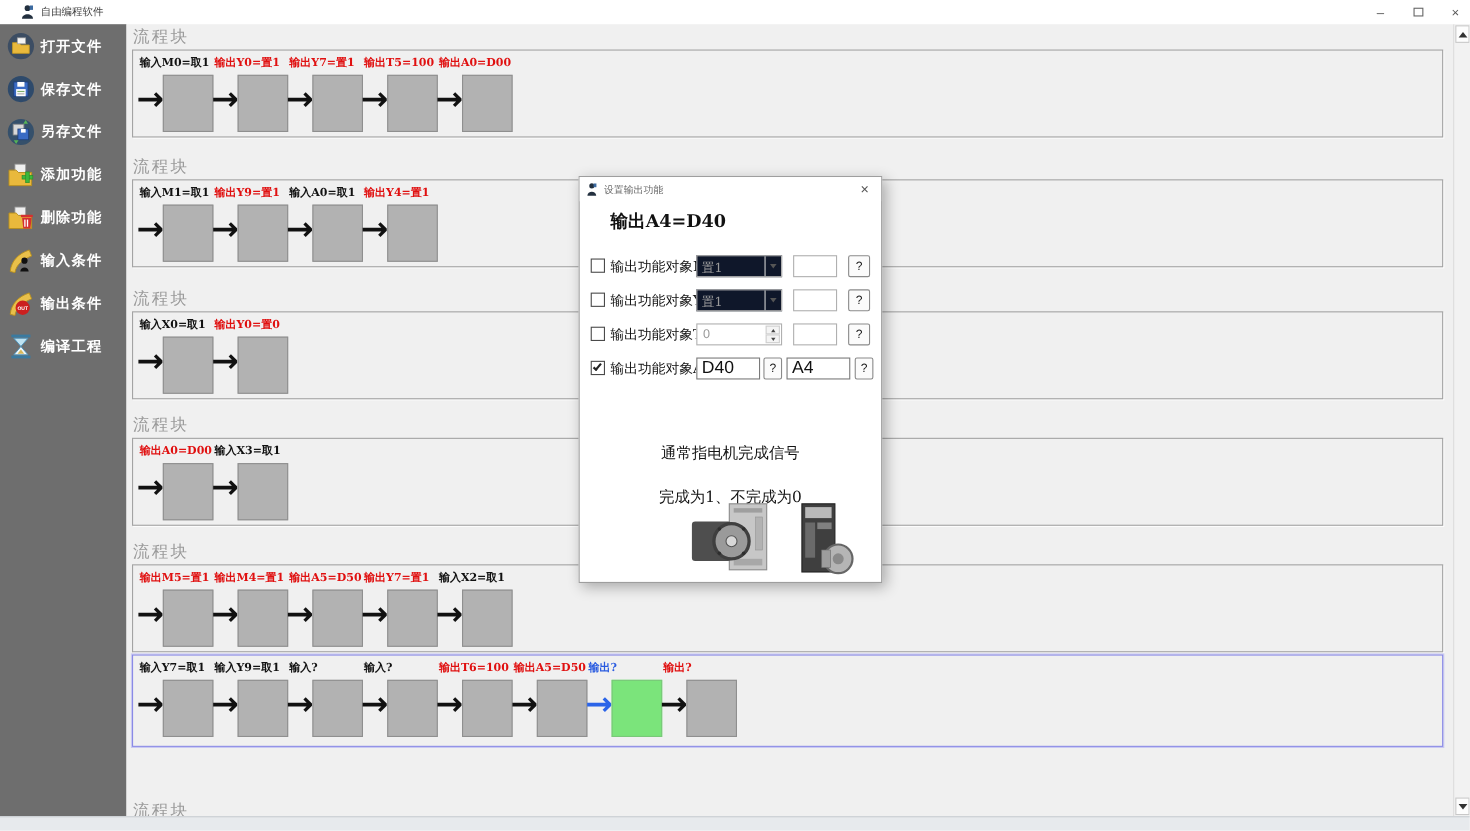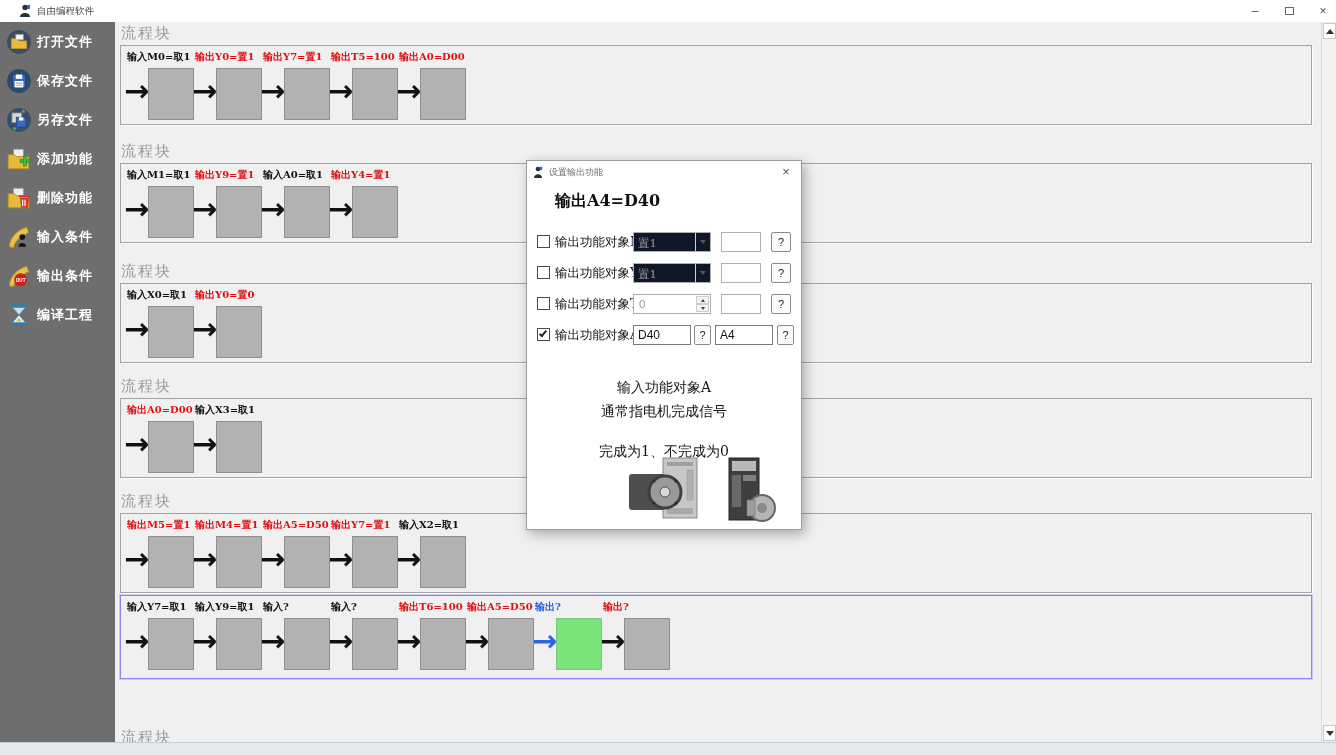--- a/index.html
+++ b/index.html
@@ -88,21 +88,21 @@
   .spin { position:absolute; left:106px; top:1px; width:78px; height:20px; background:#fff;
           border:1px solid #b0b0b0; }
   .spin .sval { position:absolute; left:5px; top:3px; font-size:11.5px; color:#9a9a9a; }
   .spin .sbuts { position:absolute; right:1px; top:1px; width:13px; height:16px; }
   .spin .su, .spin .sd { position:absolute; left:0; width:13px; height:8px; background:#f4f4f4;
           border:1px solid #cfcfcf; display:flex; align-items:center; justify-content:center; }
   .spin .su { top:0; } .spin .sd { top:8px; }
   .mini-up { width:0;height:0;border-left:2.5px solid transparent;border-right:2.5px solid transparent;border-bottom:3px solid #444; }
   .mini-down { width:0;height:0;border-left:2.5px solid transparent;border-right:2.5px solid transparent;border-top:3px solid #444; }
   .tbox { position:absolute; top:1px; height:20px; background:#fff; border:1px solid #7a7a7a;
-          font-size:12px; color:#111; padding:0 4px; font-family:"Liberation Sans", sans-serif; }
+          font-size:16px; color:#111; padding:0 4px; font-family:"Liberation Sans", sans-serif; }
   .tbox:disabled { border-color:#b0b0b0; background:#fff; }
   .qbtn { position:absolute; top:1px; width:20px; height:20px; background:#fbfbfb;
           border:1px solid #8a8a8a; border-radius:2px; font-size:11px; color:#222;
           text-align:center; line-height:18px; cursor:pointer; }
   .dlg-desc { position:absolute; left:0; width:100%; text-align:center; font-size:14px; color:#141414;
               font-family:"DejaVu Serif", serif; }
   .dlg-imgs { position:absolute; left:0; top:295px; width:100%; height:70px; }
 
   .bottomstrip { position:absolute; left:0; top:742px; width:1336px; height:13px;
                  background:#e7eaed; border-top:1px solid #c9cdd1; }
@@ -448,21 +448,20 @@
       <div class="cb">
           <span class="mark"></span>
         </div>
       <span class="dlabel">输出功能对象A</span>
       <input class="tbox" style="left: 106px; width: 58px;" value="D40">
       <div class="qbtn" style="left:167px; width:17px">?</div>
       <input class="tbox" style="left: 188px; width: 58px;" value="A4">
       <div class="qbtn" style="left:250px; width:17px">?</div>
     </div>
 
-    <div class="dlg-desc" style="top:218px">输入功能对象A</div>
     <div class="dlg-desc" style="top:242px">通常指电机完成信号</div>
     <div class="dlg-desc" style="top:282px">完成为1、不完成为0</div>
 
     <div class="dlg-imgs">
       <svg style="position:absolute; left:98px; top:0" width="82" height="70" viewBox="0 0 82 70">
         <rect x="38" y="2" width="34" height="60" fill="#c7c7c7" stroke="#8a8a8a"></rect>
         <rect x="42" y="6" width="26" height="4" fill="#9f9f9f"></rect>
         <rect x="42" y="52" width="26" height="6" fill="#a8a8a8"></rect>
         <rect x="62" y="14" width="6" height="30" fill="#b2b2b2" stroke="#909090" stroke-width=".5"></rect>
         <rect x="4" y="18" width="36" height="36" rx="3" fill="#4e4e4e"></rect>

